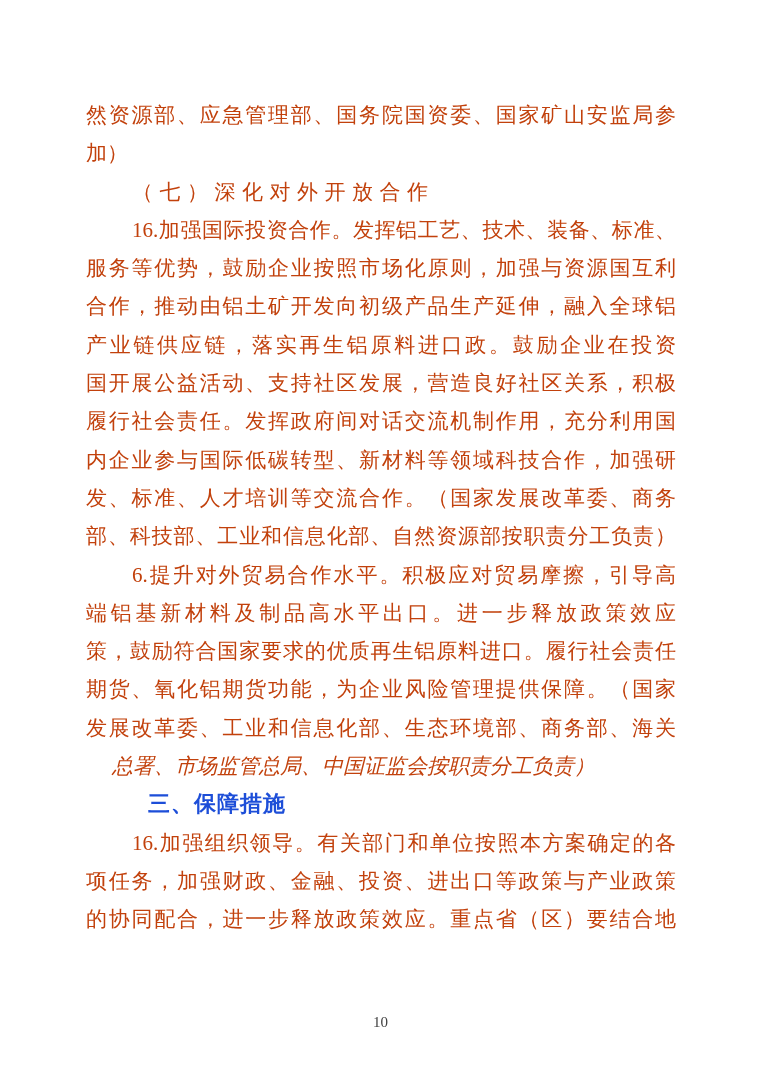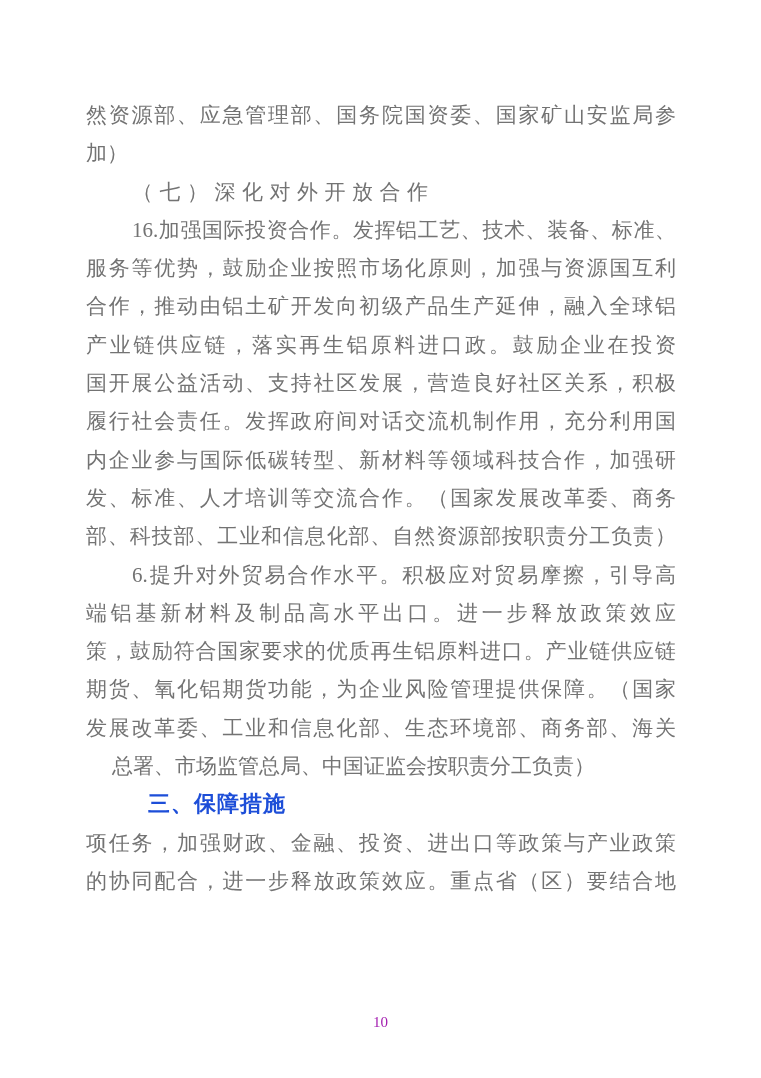--- a/index.html
+++ b/index.html
@@ -18,52 +18,52 @@
   .text-block {
     position: absolute;
     left: 86px;
     top: 96px;
     width: 590px;
   }
   .line {
     height: 38.3px;
     line-height: 38.3px;
     font-size: 21px;
-    color: #737373;
+    color: #c2410c;
     white-space: normal;
     overflow: hidden;
   }
   
   .line.j {
     text-align: justify;
     text-align-last: justify;
     text-justify: inter-character;
   }
   .line.indent { text-indent: 46px; }
-  .line.offset { padding-left: 26px; }
+  .line.offset { padding-left: 26px; font-style: italic; }
   .line.sub {
     text-indent: 46px;
     letter-spacing: 6.5px;
   }
   .line.heading {
     text-indent: 62px;
     font-family: "DejaVu Sans", "Liberation Sans", sans-serif;
     font-weight: bold;
     font-size: 22px;
     color: #1d4ed8;
     letter-spacing: 1px;
   }
   .page-number {
     position: absolute;
     left: 0;
     top: 1014px;
     width: 761px;
     text-align: center;
     font-size: 15px;
-    color: #a21caf;
+    color: #404040;
     font-family: "Liberation Serif", "DejaVu Serif", serif;
   }
 </style>
 </head>
 <body>
 
 <div class="page">
   <main class="text-block">
 
   <div class="line j">然资源部、应急管理部、国务院国资委、国家矿山安监局参</div>
@@ -73,22 +73,23 @@
       <div class="line j">服务等优势，鼓励企业按照市场化原则，加强与资源国互利</div>
       <div class="line j">合作，推动由铝土矿开发向初级产品生产延伸，融入全球铝</div>
       <div class="line j">产业链供应链，落实再生铝原料进口政。鼓励企业在投资</div>
       <div class="line j">国开展公益活动、支持社区发展，营造良好社区关系，积极</div>
       <div class="line j">履行社会责任。发挥政府间对话交流机制作用，充分利用国</div>
       <div class="line j">内企业参与国际低碳转型、新材料等领域科技合作，加强研</div>
       <div class="line j">发、标准、人才培训等交流合作。（国家发展改革委、商务</div>
       <div class="line j">部、科技部、工业和信息化部、自然资源部按职责分工负责）</div>
       <div class="line j indent">6.提升对外贸易合作水平。积极应对贸易摩擦，引导高</div>
       <div class="line j">端铝基新材料及制品高水平出口。进一步释放政策效应</div>
-      <div class="line j">策，鼓励符合国家要求的优质再生铝原料进口。产业链供应链</div>
+      <div class="line j">策，鼓励符合国家要求的优质再生铝原料进口。履行社会责任</div>
       <div class="line j">期货、氧化铝期货功能，为企业风险管理提供保障。（国家</div>
       <div class="line j">发展改革委、工业和信息化部、生态环境部、商务部、海关</div>
       <div class="line plain offset">总署、市场监管总局、中国证监会按职责分工负责）</div>
       <div class="line heading">三、保障措施</div>
+      <div class="line j indent">16.加强组织领导。有关部门和单位按照本方案确定的各</div>
       <div class="line j">项任务，加强财政、金融、投资、进出口等政策与产业政策</div>
       <div class="line j">的协同配合，进一步释放政策效应。重点省（区）要结合地</div>
     </main>
   <div class="page-number">10</div>
 </div>
 
 </body></html>

